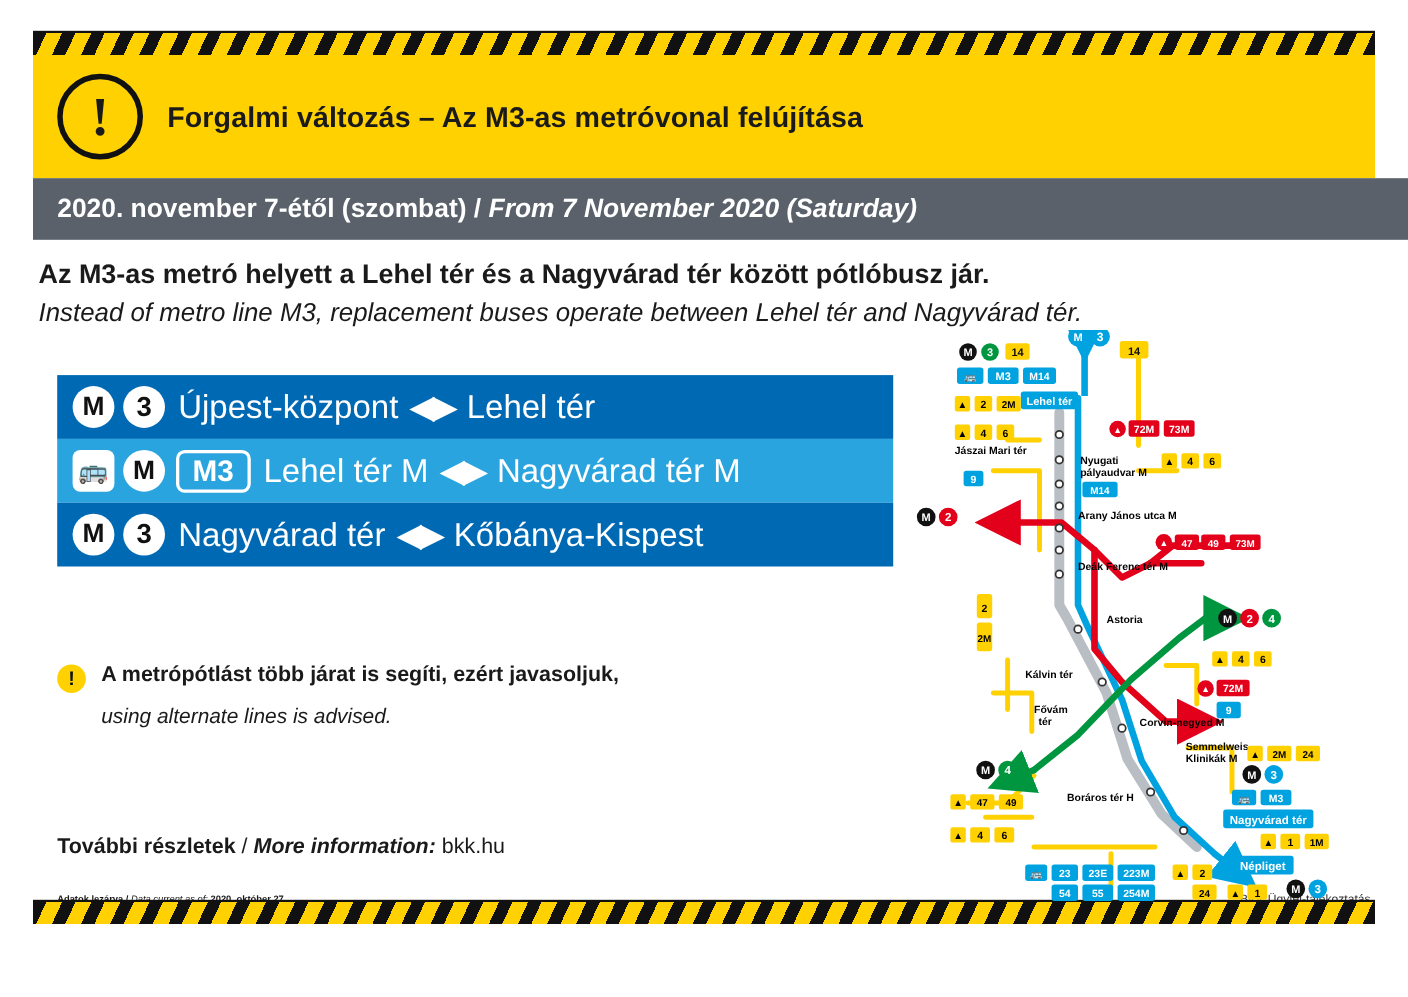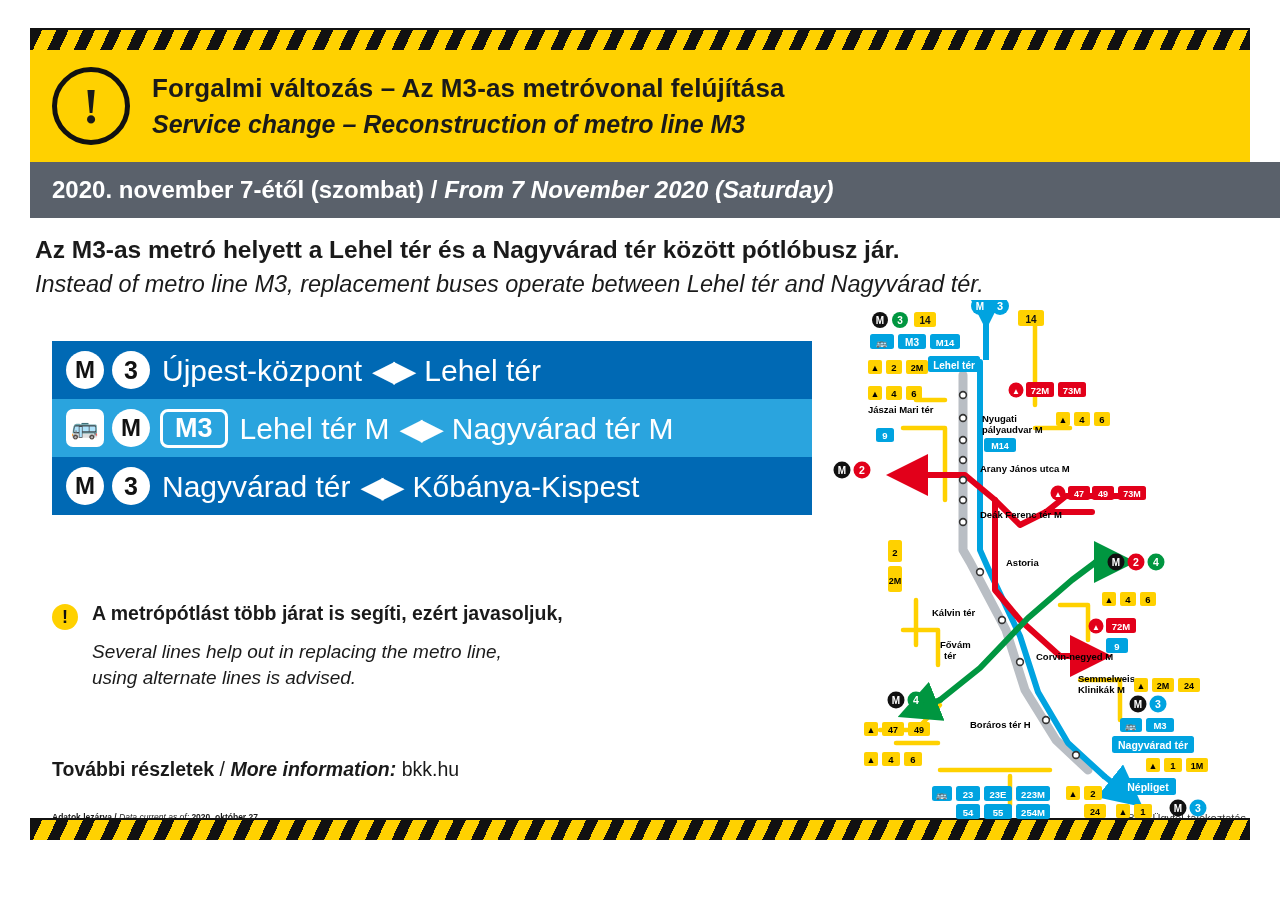--- a/index.html
+++ b/index.html
@@ -85,21 +85,20 @@
 <div id="poster">
 
   <div class="stripes top"></div>
 
   <div class="yellow-band">
     <div class="excl-icon">
         <span>!</span>
       </div>
     <div class="yellow-text">
       <div class="hu">Forgalmi változás – Az M3-as metróvonal felújítása</div>
-      <div class="en">Service change – Reconstruction of metro line M3</div>
     </div>
   </div>
 
   <div class="grey-band">
     <div class="txt">
       <span>2020. november 7-étől (szombat)</span><span> / </span><i>From 7 November 2020 (Saturday)</i>
     </div>
   </div>
 
   <div class="statement">
@@ -137,21 +136,20 @@
     </div>
   </div>
 
   <div class="note">
     <div class="badge">!</div>
     <div class="body">
       <div class="hu">
         <div>A metrópótlást több járat is segíti, ezért javasoljuk,</div>
       </div>
       <div class="en">
-        <div>Several lines help out in replacing the metro line,</div>
         <div>using alternate lines is advised.</div>
       </div>
     </div>
   </div>
 
   <div class="more">
     <b>További részletek</b><span> / </span><i>More information:</i> <span>bkk.hu</span>
   </div>
 
   <div class="datanote">

